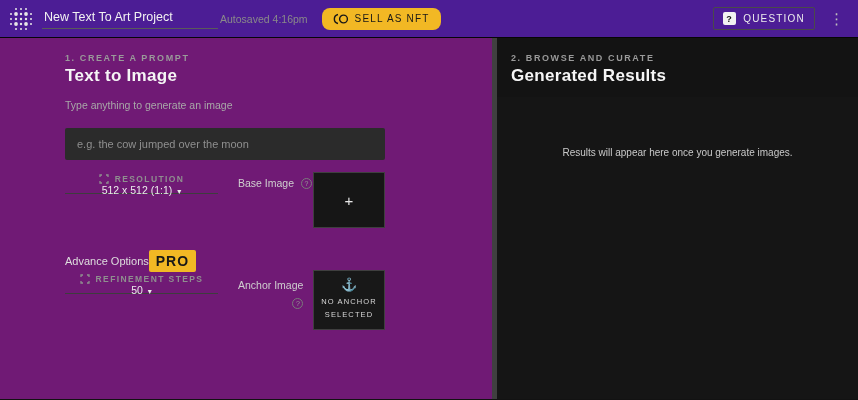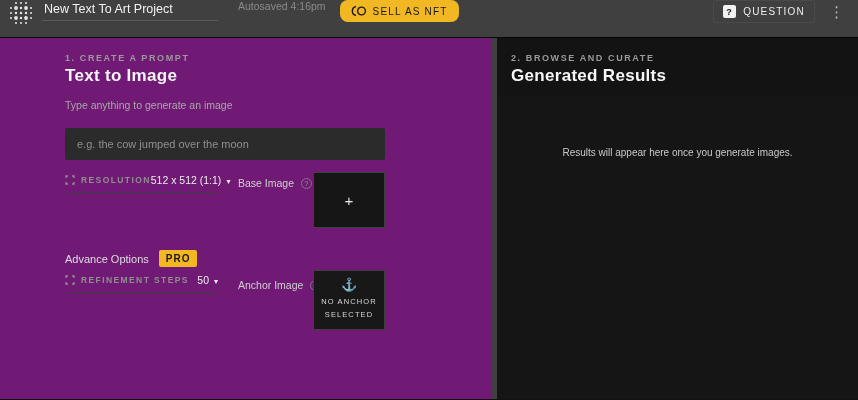--- a/index.html
+++ b/index.html
@@ -6,31 +6,31 @@
   html,body { width:858px; height:400px; overflow:hidden; }
   body {
     background:#121212;
     font-family:"Liberation Sans", sans-serif;
     color:#e8e8e8;
     -webkit-font-smoothing:antialiased;
   }
 
   
   .topbar {
-    height:38px; background:#404040; border-bottom:1px solid #060606;
-    display:flex; align-items:flex-start; padding:0 10px 0 8px;
+    height:38px; background:#4c1d95; border-bottom:1px solid #060606;
+    display:flex; align-items:center; padding:0 10px 0 8px;
   }
   .logo { width:26px; height:26px; flex:0 0 auto; display:block; }
   .title-input {
     background:transparent; border:none; outline:none;
     border-bottom:1px solid #5a5a5a;
     color:#f2f2f2; font-size:12.5px; font-family:inherit;
     width:176px; margin-left:8px; padding:2px 2px 4px 2px;
   }
-  .autosave { color:#8a8a8a; font-size:10.5px; margin-left:20px; white-space:nowrap; }
+  .autosave { color:#8a8a8a; font-size:10.5px; margin-left:2px; white-space:nowrap; }
   .sell-btn {
     display:flex; align-items:center; gap:6px;
     background:#f2b824; color:#181818; border:none; cursor:pointer;
     font-family:inherit; font-size:10px; font-weight:normal; letter-spacing:1.2px;
     padding:5px 11px; border-radius:8px; margin-left:14px;
   }
   .topbar-right { margin-left:auto; display:flex; align-items:center; gap:10px; }
   .question-btn {
     display:flex; align-items:center; gap:7px;
     background:transparent; border:1px solid #4a4a4a; cursor:pointer;
@@ -63,57 +63,57 @@
   .prompt-input {
     position:absolute; left:65px; top:90px; width:320px; height:32px;
     background:#2b2b2b; border:none; outline:none; border-radius:2px;
     color:#e8e8e8; font-family:inherit; font-size:11px; padding:0 12px;
   }
   .prompt-input::placeholder { color:#8f8f8f; }
 
   .opt-row {
     position:absolute; left:65px; width:153px; height:20px;
     display:flex; align-items:center; justify-content:space-between;
-    border-bottom:1px solid #3d3d3d; padding-bottom:8px; cursor:pointer;
+    border-bottom:1px solid #3d3d3d; padding-bottom:8px; cursor:pointer;flex-direction:column;
   }
   .row-res { top:136px; }
   .row-ref { top:236px; }
   .opt-left { display:flex; align-items:center; gap:6px; }
   .opt-label { font-size:8.5px; letter-spacing:1.4px; color:#8f8f8f; font-weight:bold; white-space:nowrap; }
   .opt-value { font-size:10.5px; color:#ececec; white-space:nowrap; }
   .caret { font-size:8px; color:#ececec; margin-left:5px; }
 
   .side-label {
     position:absolute; display:flex; align-items:flex-end; gap:7px;
     font-size:10.5px; color:#cfcfcf;
   }
   .lbl-base   { left:238px; top:139px; }
-  .lbl-anchor { left:238px; top:241px; }
+  .lbl-anchor { left:238px; top:241px;flex-direction:column; }
   .help-icon {
     width:11px; height:11px; border:1px solid #7a7a7a; border-radius:50%;
     color:#9a9a9a; font-size:7px; display:flex; align-items:center; justify-content:center;
     cursor:pointer;
   }
 
   .drop-box {
     position:absolute; left:313px; width:72px;
     border:1px solid #3f3f3f; background:#161616; cursor:pointer;
     display:flex; flex-direction:column; align-items:center; justify-content:center;
     gap:5px; text-align:center;
   }
   .box-upload { top:134px; height:56px; }
   .box-anchor { top:232px; height:60px; background:#181818; }
   .box-plus { font-size:15px; color:#e8e8e8; line-height:1; }
   .box-text { font-size:7.5px; letter-spacing:1.1px; color:#d8d8d8; line-height:1.7; }
   .anchor-glyph { font-size:13px; color:#b5b5b5; line-height:1; }
 
-  .advance-row { position:absolute; left:65px; top:212px; display:flex; align-items:center; gap:10px; }
+  .advance-row { position:absolute; left:65px; top:212px; display:flex; align-items:center; }
   .advance-label { font-size:11px; color:#dedede; }
   .pro-badge {
-    background:#f2b824; color:#181818; font-size:10px; font-weight:bold;
+    background:#f2b824; color:#181818; font-size:14px; font-weight:bold;
     letter-spacing:1px; padding:3px 7px; border-radius:2px;
   }
 
   .generate-btn {
     position:absolute; left:65px; top:324px; width:320px; height:26px;
     background:#2d2d2d; border:none; border-radius:2px; cursor:default;
     color:#717171; font-family:inherit; font-size:9.5px; font-weight:bold; letter-spacing:2px;
   }
 
   

